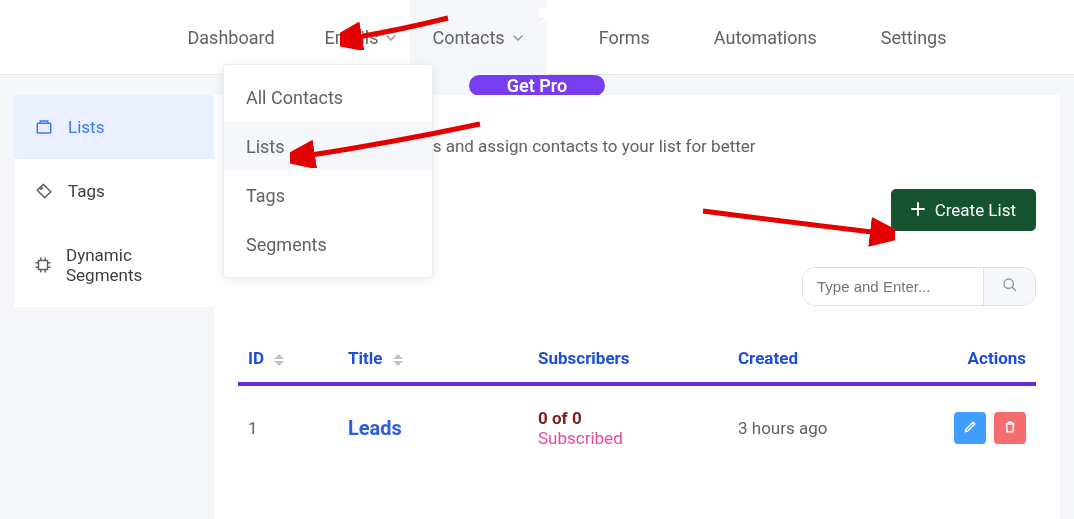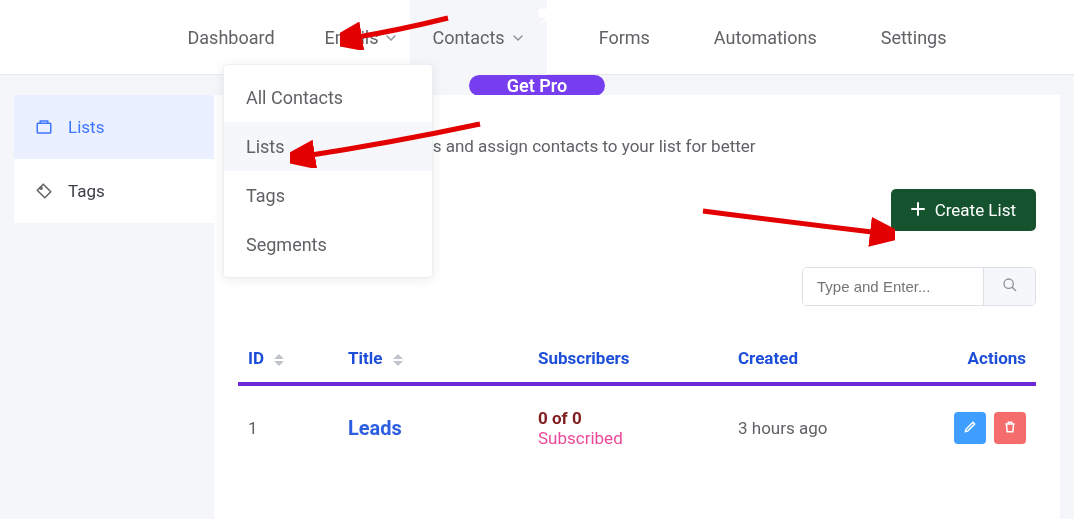--- a/index.html
+++ b/index.html
@@ -140,21 +140,21 @@
     cursor: pointer;
   }
   .search-row {
     display: flex;
     justify-content: flex-end;
     margin-top: 36px;
   }
   .search-box {
     display: flex;
     border: 1px solid #dcdfe6;
-    border-radius: 5px;
+    border-radius: 13px;
     overflow: hidden;
   }
   .search-input {
     border: none;
     outline: none;
     padding: 10px 14px;
     font-size: 15px;
     width: 180px;
     color: #606266;
   }
@@ -287,20 +287,29 @@
       <span>Lists</span>
     </div>
     <div class="sidebar-item">
       <span class="icon">
           <svg width="18" height="18" viewBox="0 0 24 24" fill="none" stroke="#606266" stroke-width="2">
             <path d="M3 11 L11 3 L21 13 L13 21 Z"></path>
             <circle cx="8" cy="8" r="1.5"></circle>
           </svg>
         </span>
       <span>Tags</span>
+    </div>
+    <div class="sidebar-item">
+      <span class="icon">
+          <svg width="18" height="18" viewBox="0 0 24 24" fill="none" stroke="#606266" stroke-width="2">
+            <rect x="6" y="6" width="12" height="12"></rect>
+            <path d="M9 2v4 M15 2v4 M9 18v4 M15 18v4 M2 9h4 M2 15h4 M18 9h4 M18 15h4"></path>
+          </svg>
+        </span>
+      <span>Dynamic Segments</span>
     </div>
   </div>
 
   <div class="main">
     <div class="description">contacts. You can add lists and assign contacts to your list for better</div>
 
     <div class="toolbar">
       <div class="create-btn">
         <span><svg width="14" height="14" viewBox="0 0 14 14">
               <path d="M7 1v12 M1 7h12" stroke="#fff" stroke-width="2" stroke-linecap="round"></path>

